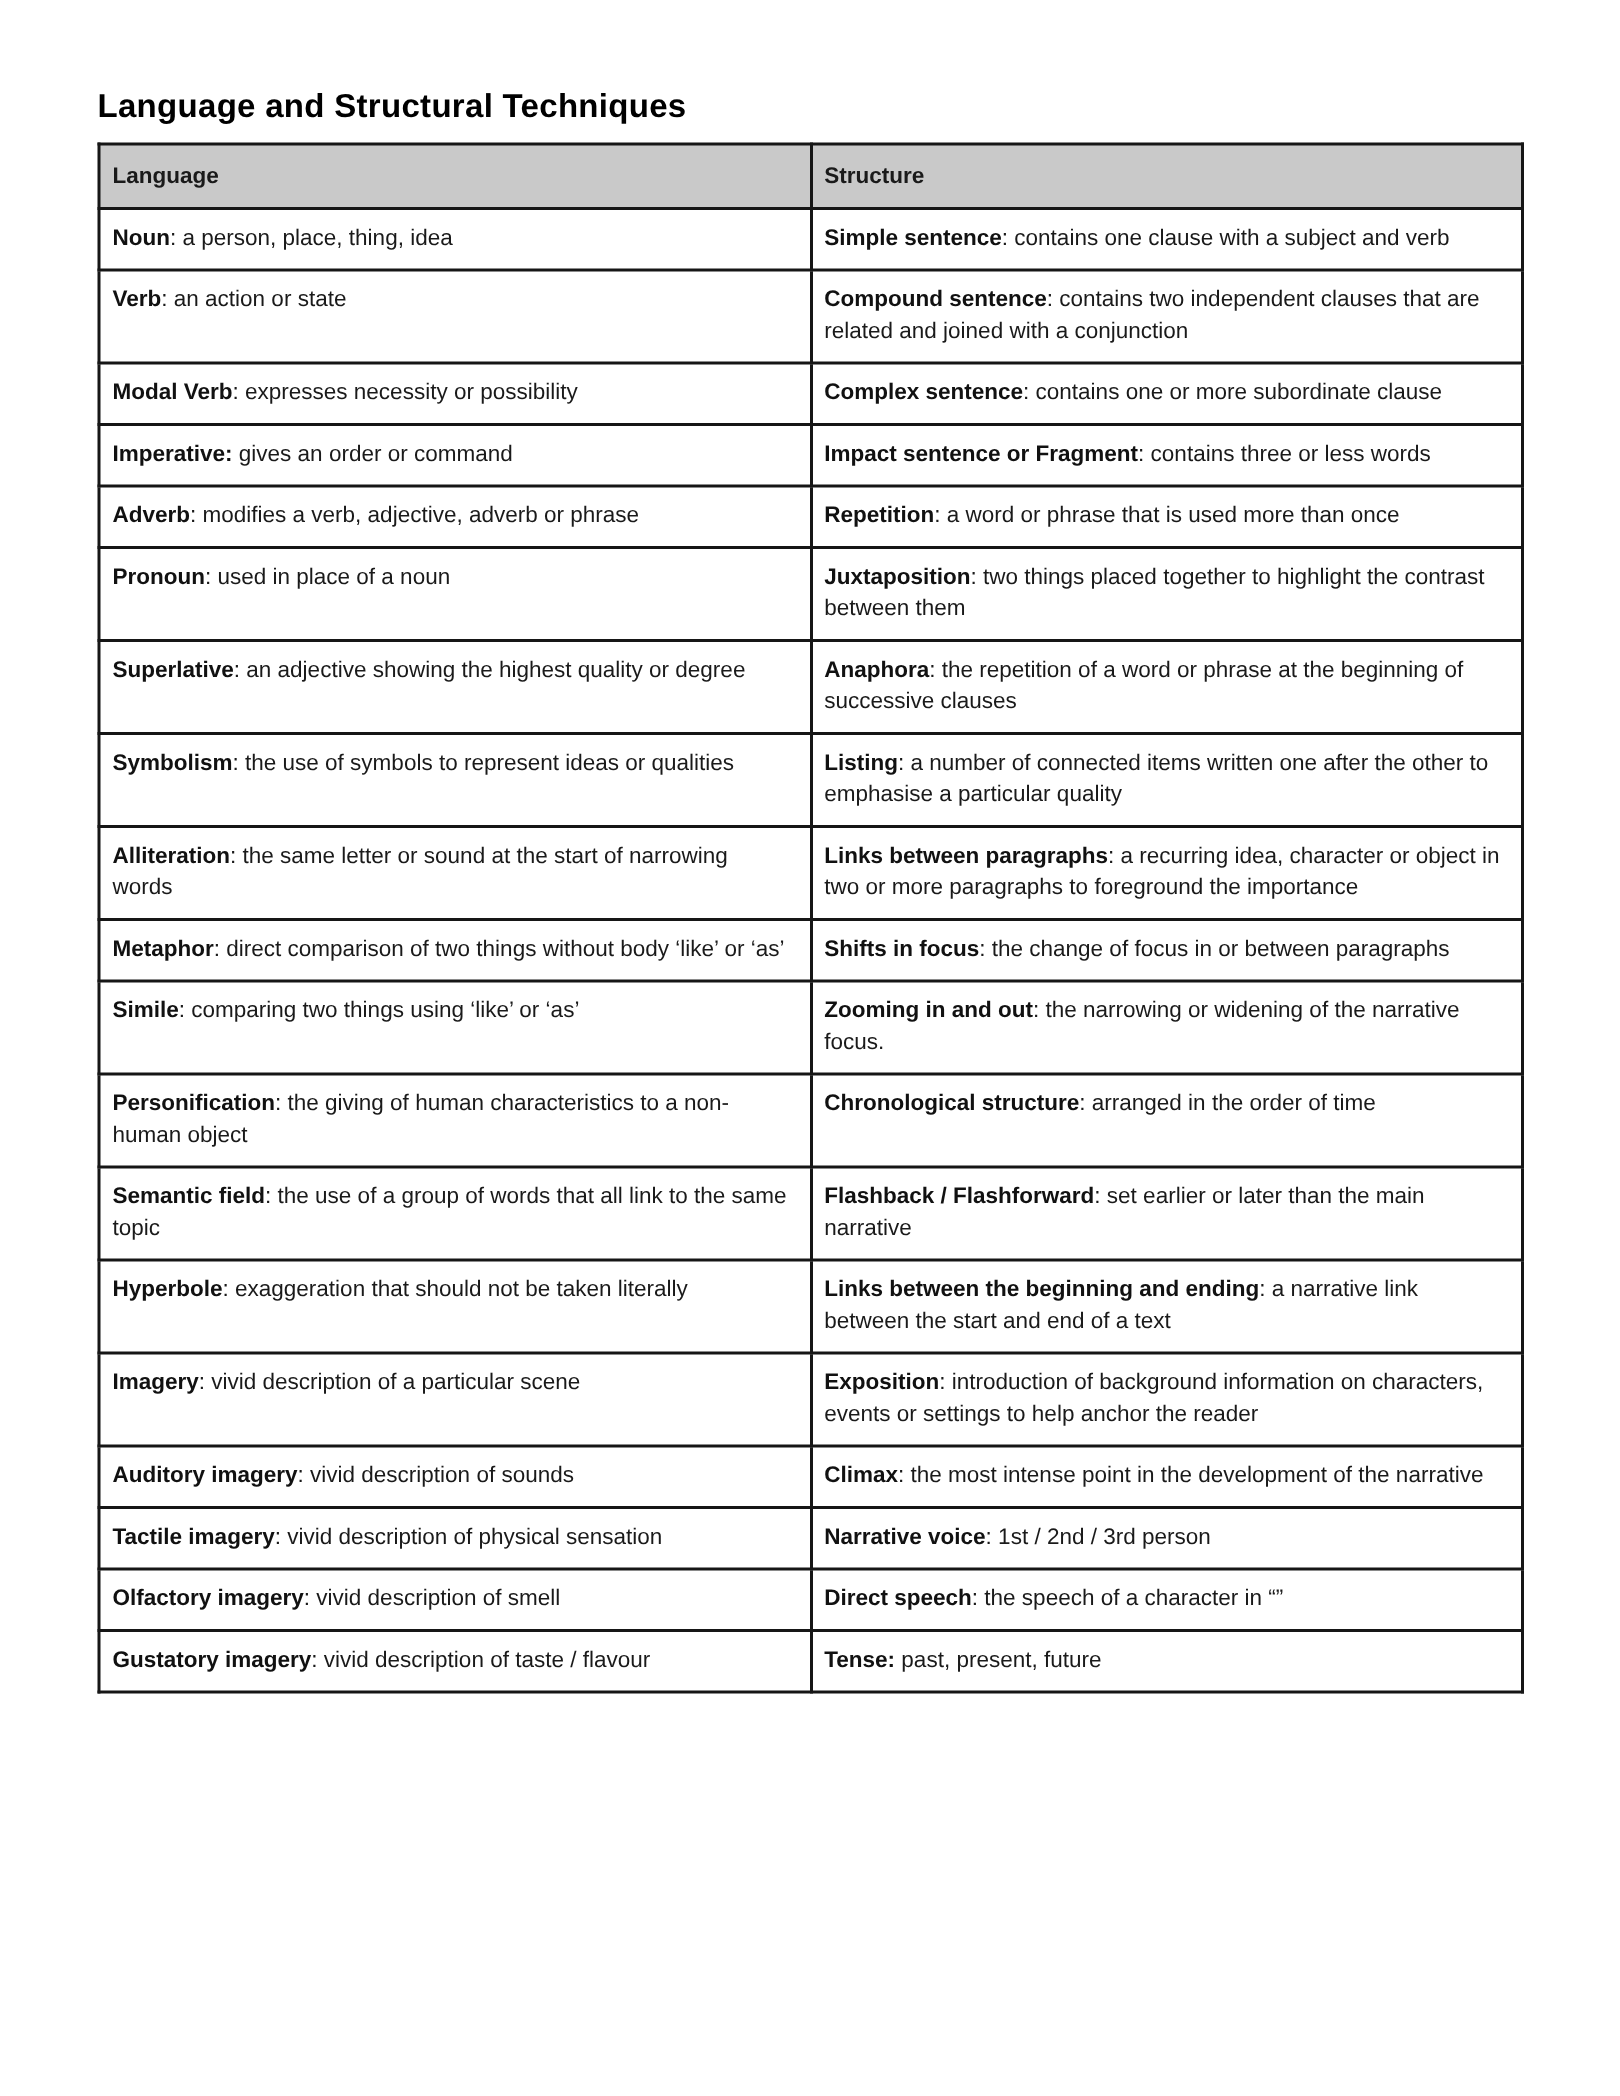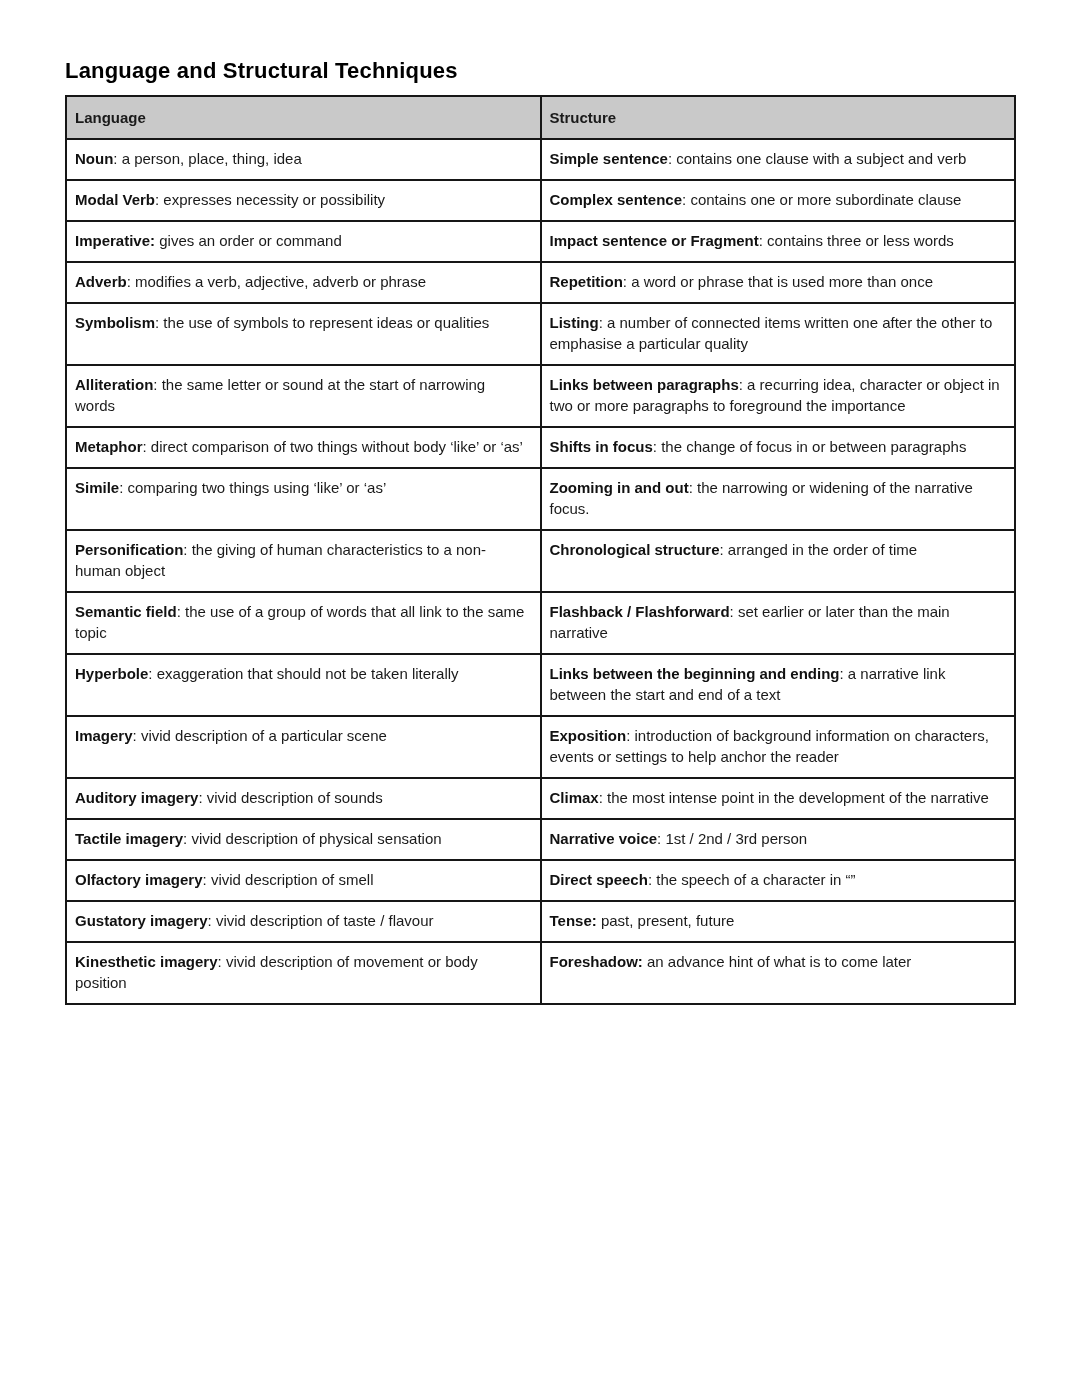--- a/index.html
+++ b/index.html
@@ -65,30 +65,42 @@
         <th>Language</th>
         <th>Structure</th>
       </tr>
     </thead>
     <tbody id="table-body">
         <tr>
           <td><strong>Noun</strong><span>: a person, place, thing, idea</span></td>
           <td><strong>Simple sentence</strong><span>: contains one clause with a subject and verb</span></td>
         </tr>
         <tr>
+          <td><strong>Verb</strong><span>: an action or state</span></td>
+          <td><strong>Compound sentence</strong><span>: contains two independent clauses that are related and joined with a conjunction</span></td>
+        </tr>
+        <tr>
           <td><strong>Modal Verb</strong><span>: expresses necessity or possibility</span></td>
           <td><strong>Complex sentence</strong><span>: contains one or more subordinate clause</span></td>
         </tr>
         <tr>
           <td><strong>Imperative:</strong><span> gives an order or command</span></td>
           <td><strong>Impact sentence or Fragment</strong><span>: contains three or less words</span></td>
         </tr>
         <tr>
           <td><strong>Adverb</strong><span>: modifies a verb, adjective, adverb or phrase</span></td>
           <td><strong>Repetition</strong><span>: a word or phrase that is used more than once</span></td>
+        </tr>
+        <tr>
+          <td><strong>Pronoun</strong><span>: used in place of a noun</span></td>
+          <td><strong>Juxtaposition</strong><span>: two things placed together to highlight the contrast between them</span></td>
+        </tr>
+        <tr>
+          <td><strong>Superlative</strong><span>: an adjective showing the highest quality or degree</span></td>
+          <td><strong>Anaphora</strong><span>: the repetition of a word or phrase at the beginning of successive clauses</span></td>
         </tr>
         <tr>
           <td><strong>Symbolism</strong><span>: the use of symbols to represent ideas or qualities</span></td>
           <td><strong>Listing</strong><span>: a number of connected items written one after the other to emphasise a particular quality</span></td>
         </tr>
         <tr>
           <td><strong>Alliteration</strong><span>: the same letter or sound at the start of narrowing words</span></td>
           <td><strong>Links between paragraphs</strong><span>: a recurring idea, character or object in two or more paragraphs to foreground the importance</span></td>
         </tr>
         <tr>
@@ -124,19 +136,15 @@
           <td><strong>Narrative voice</strong><span>: 1st / 2nd / 3rd person</span></td>
         </tr>
         <tr>
           <td><strong>Olfactory imagery</strong><span>: vivid description of smell</span></td>
           <td><strong>Direct speech</strong><span>: the speech of a character in “”</span></td>
         </tr>
         <tr>
           <td><strong>Gustatory imagery</strong><span>: vivid description of taste / flavour</span></td>
           <td><strong>Tense:</strong><span> past, present, future</span></td>
         </tr>
-        <tr>
-          <td><strong>Kinesthetic imagery</strong><span>: vivid description of movement or body position</span></td>
-          <td><strong>Foreshadow:</strong><span> an advance hint of what is to come later</span></td>
-        </tr>
       </tbody>
   </table>
 </div>
 
 </body></html>

